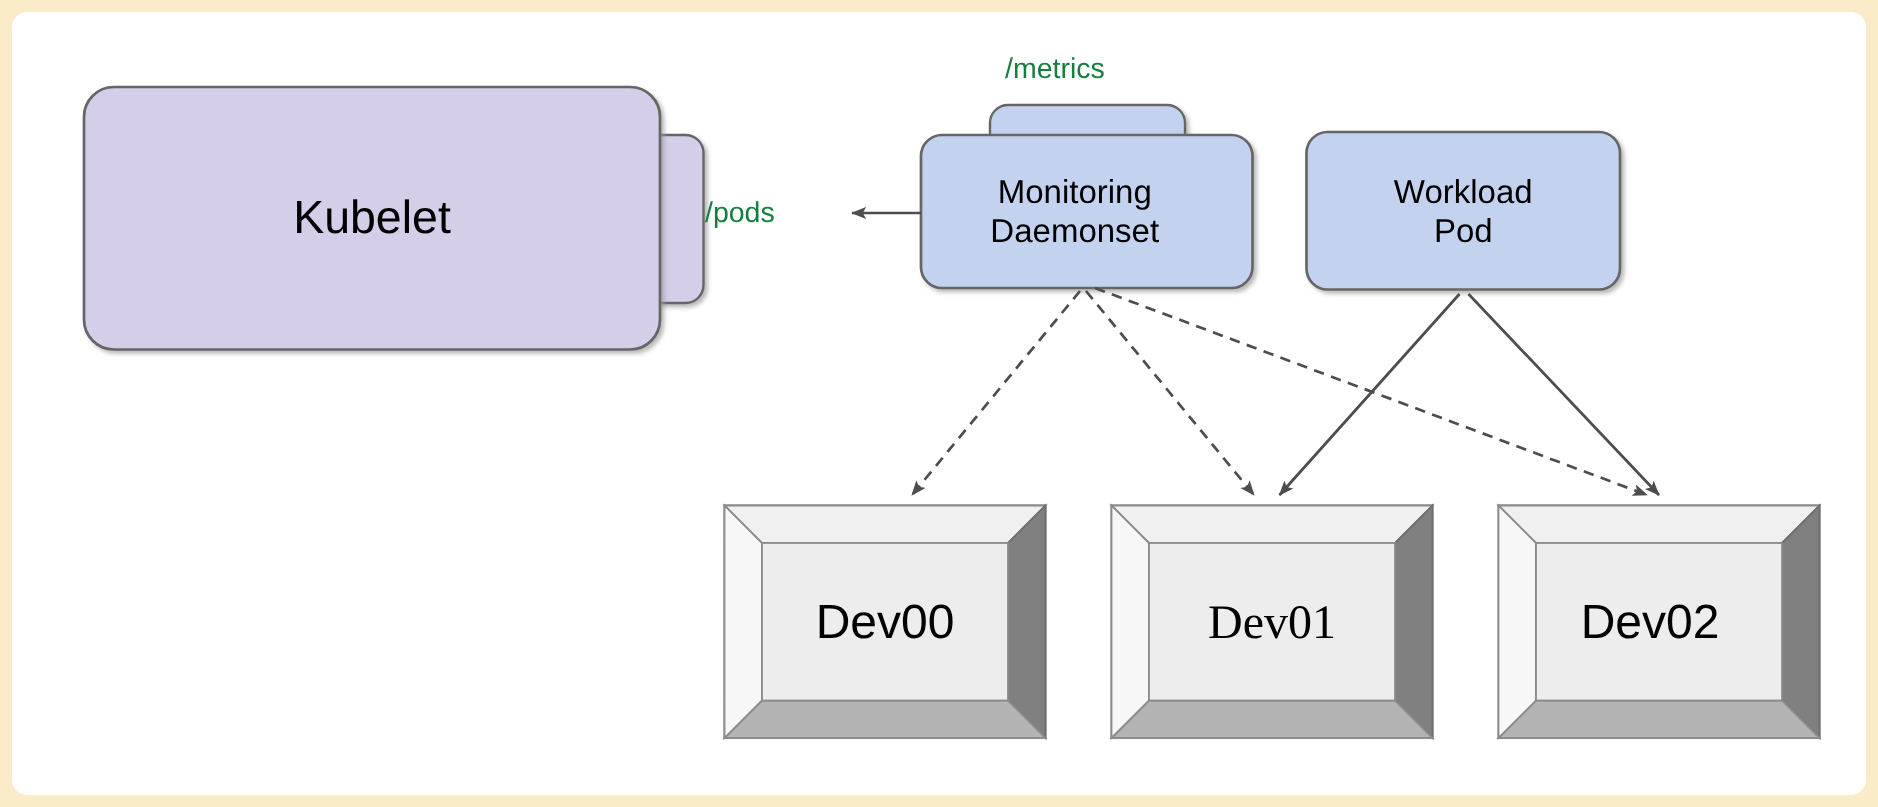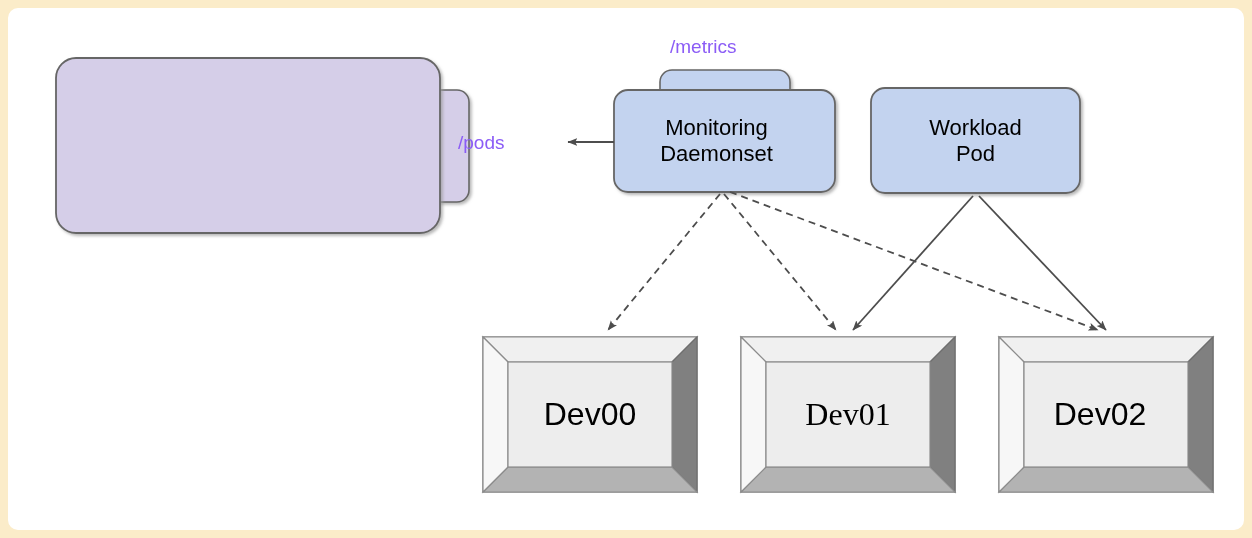--- a/index.html
+++ b/index.html
@@ -41,21 +41,21 @@
     justify-content: center;
     text-align: center;
     color: #000000;
     line-height: 1.18;
     pointer-events: none;
     white-space: pre-line;
   }
   .lbl-kubelet   { font-size: 31px; }
   .lbl-pod       { font-size: 22px; }
   .lbl-dev       { font-size: 32px; }
-  .port-label    { font-size: 19px; color: #8b5cf6; position: absolute; }
+  .port-label    { font-size: 19px; color: #15803d; position: absolute; }
 </style>
 </head>
 <body>
 
 <div id="frame">
   <div id="canvas">
 
     <svg id="diagram" width="1236" height="522" viewBox="0 0 1236 522">
       <defs>
         <marker id="arrowSolid" markerWidth="11" markerHeight="11" refX="9.4" refY="4" orient="auto" markerUnits="userSpaceOnUse">
@@ -131,31 +131,32 @@
       </g>
 
       <g>
         <line x1="965" y1="188" x2="845" y2="322" stroke="#4d4d4d" stroke-width="1.8" marker-end="url(#arrowSolid)"></line>
       </g>
       <g>
         <line x1="971" y1="188" x2="1098" y2="322" stroke="#4d4d4d" stroke-width="1.8" marker-end="url(#arrowSolid)"></line>
       </g>
     </svg>
 
+    <div class="node-label lbl-kubelet" style="left:48px; top:50px; width:384px; height:175px;">Kubelet</div>
 
     <div class="node-label lbl-pod" style="left:606px; top:82px; width:205px; height:102px;">Monitoring
 Daemonset</div>
 
     <div class="node-label lbl-pod" style="left:863px; top:80px; width:209px; height:105px;">Workload
 Pod</div>
 
     <div class="node-label lbl-dev" style="left:500px; top:354px; width:164px; height:105px;">Dev00</div>
 
     <div class="node-label lbl-dev" style="left:758px; top:354px; width:164px; height:105px;font-family:Liberation Serif, serif;">Dev01</div>
 
     <div class="node-label lbl-dev" style="left:1016px; top:354px; width:152px; height:105px;">Dev02</div>
 
-    <div class="port-label" style="left:450px; top:124px;">/pods</div>
+    <div class="port-label" style="left:462px; top:124px;">/pods</div>
 
     <div class="port-label" style="left:662px; top:28px;">/metrics</div>
 
   </div>
 </div>
 
 </body></html>

